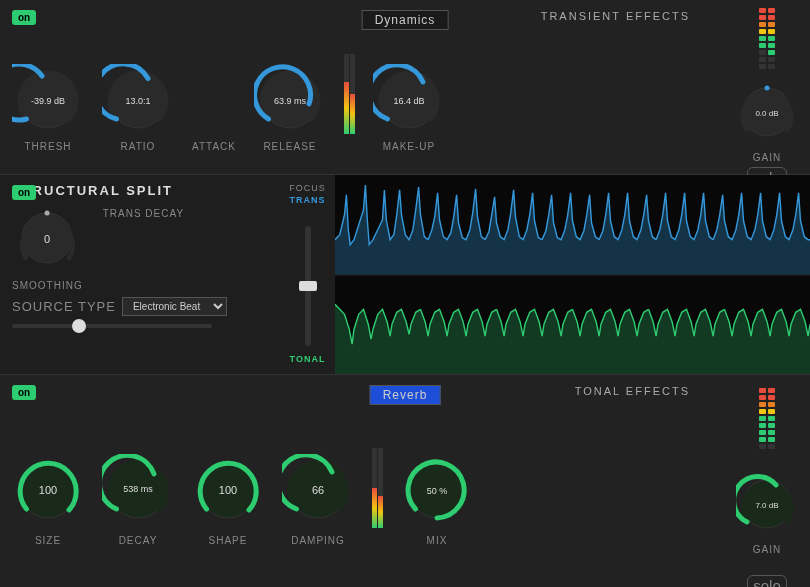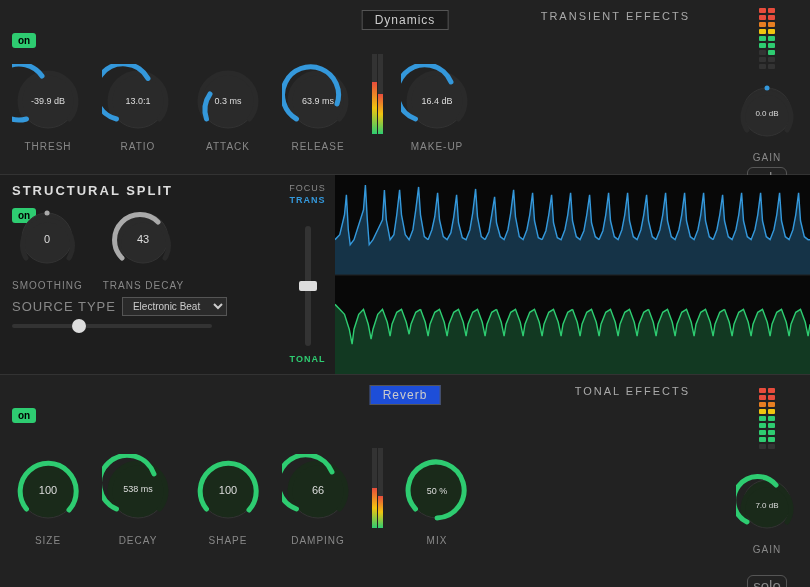--- a/index.html
+++ b/index.html
@@ -38,21 +38,21 @@
       border-radius: 3px;
       padding: 2px 6px;
       font-size: 10px;
       font-weight: bold;
       cursor: pointer;
       position: absolute;
       top: 10px;
       left: 12px;
     }
 
-    .on-button.green { background: #2ecc71; color: #000; margin-top: 23px; }
+    .on-button.green { background: #2ecc71; color: #000; }
 
     .dynamics-label-box {
       position: absolute;
       top: 10px;
       left: 50%;
       transform: translateX(-50%);
       border: 1px solid #555;
       background: #1a1a1a;
       color: #ccc;
       font-size: 12px;
@@ -395,28 +395,20 @@
             <circle cx="36" cy="36" r="28" fill="#2a2a2a" stroke="#333" stroke-width="1"></circle>
             <path d="M 14.5 55 A 28 28 0 1 1 57.5 55" fill="none" stroke="#2a2a2a" stroke-width="5" stroke-linecap="round"></path>
             <path d="M 14.5 55 A 28 28 0 1 1 46 14.5" fill="none" stroke="#3498db" stroke-width="5" stroke-linecap="round"></path>
             <text x="36" y="40" text-anchor="middle" fill="#ddd" font-size="9" font-family="Arial">13.0:1</text>
           </svg>
         </div>
         <div class="knob-label">RATIO</div>
       </div>
 
       <div class="knob-container knob-blue">
-        <div class="knob-wrapper">
-          <svg class="knob-svg" width="72" height="72" viewBox="0 0 72 72">
-            <circle cx="36" cy="36" r="28" fill="#2a2a2a" stroke="#333" stroke-width="1"></circle>
-            <path d="M 14.5 55 A 28 28 0 1 1 57.5 55" fill="none" stroke="#2a2a2a" stroke-width="5" stroke-linecap="round"></path>
-            <path d="M 14.5 55 A 28 28 0 0 1 18 30" fill="none" stroke="#3498db" stroke-width="5" stroke-linecap="round"></path>
-            <text x="36" y="40" text-anchor="middle" fill="#ddd" font-size="9" font-family="Arial">0.3 ms</text>
-          </svg>
-        </div>
         <div class="knob-label">ATTACK</div>
       </div>
 
       <div class="knob-container knob-blue">
         <div class="knob-wrapper">
           <svg class="knob-svg" width="72" height="72" viewBox="0 0 72 72">
             <circle cx="36" cy="36" r="28" fill="#2a2a2a" stroke="#333" stroke-width="1"></circle>
             <path d="M 14.5 55 A 28 28 0 1 1 57.5 55" fill="none" stroke="#2a2a2a" stroke-width="5" stroke-linecap="round"></path>
             <path d="M 14.5 55 A 28 28 0 1 1 55 40" fill="none" stroke="#3498db" stroke-width="5" stroke-linecap="round"></path>
             <text x="36" y="40" text-anchor="middle" fill="#ddd" font-size="9" font-family="Arial">63.9 ms</text>
@@ -505,28 +497,20 @@
               <circle cx="32" cy="32" r="25" fill="#2a2a2a" stroke="#333" stroke-width="1"></circle>
               <path d="M 11 52 A 25 25 0 1 1 54 52" fill="none" stroke="#2a2a2a" stroke-width="5" stroke-linecap="round"></path>
               <path d="M 32 7 A 25 25 0 0 1 32.1 7" fill="none" stroke="#aaa" stroke-width="5" stroke-linecap="round"></path>
               <text x="32" y="37" text-anchor="middle" fill="#ddd" font-size="11" font-family="Arial">0</text>
             </svg>
           </div>
           <div class="knob-label">SMOOTHING</div>
         </div>
 
         <div class="knob-container">
-          <div class="knob-wrapper">
-            <svg width="65" height="65" viewBox="0 0 65 65">
-              <circle cx="32" cy="32" r="25" fill="#2a2a2a" stroke="#333" stroke-width="1"></circle>
-              <path d="M 11 52 A 25 25 0 1 1 54 52" fill="none" stroke="#2a2a2a" stroke-width="5" stroke-linecap="round"></path>
-              <path d="M 11 52 A 25 25 0 1 1 47 16" fill="none" stroke="#aaa" stroke-width="5" stroke-linecap="round"></path>
-              <text x="32" y="37" text-anchor="middle" fill="#ddd" font-size="11" font-family="Arial">43</text>
-            </svg>
-          </div>
           <div class="knob-label">TRANS DECAY</div>
         </div>
       </div>
 
       <div class="source-type-row">
         <div class="source-type-label">SOURCE TYPE</div>
         <select class="source-type-select">
           <option>Electronic Beat</option>
           <option>Acoustic Drums</option>
           <option>Full Mix</option>

